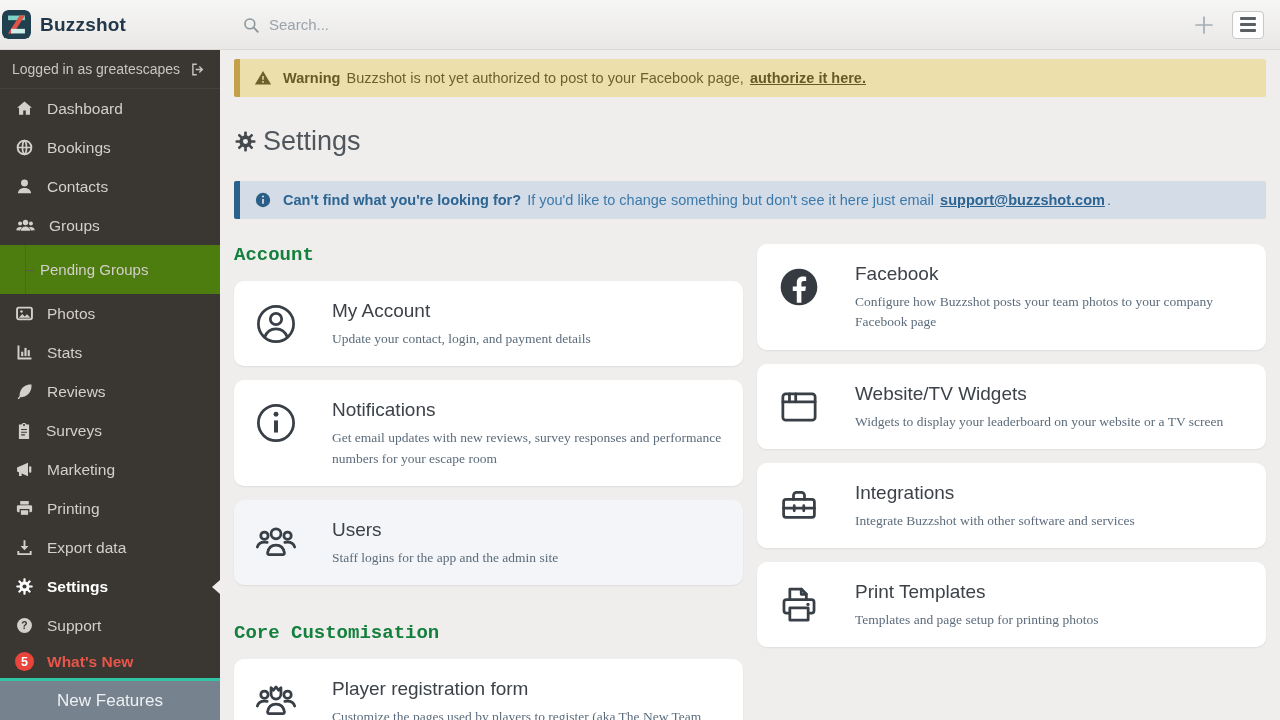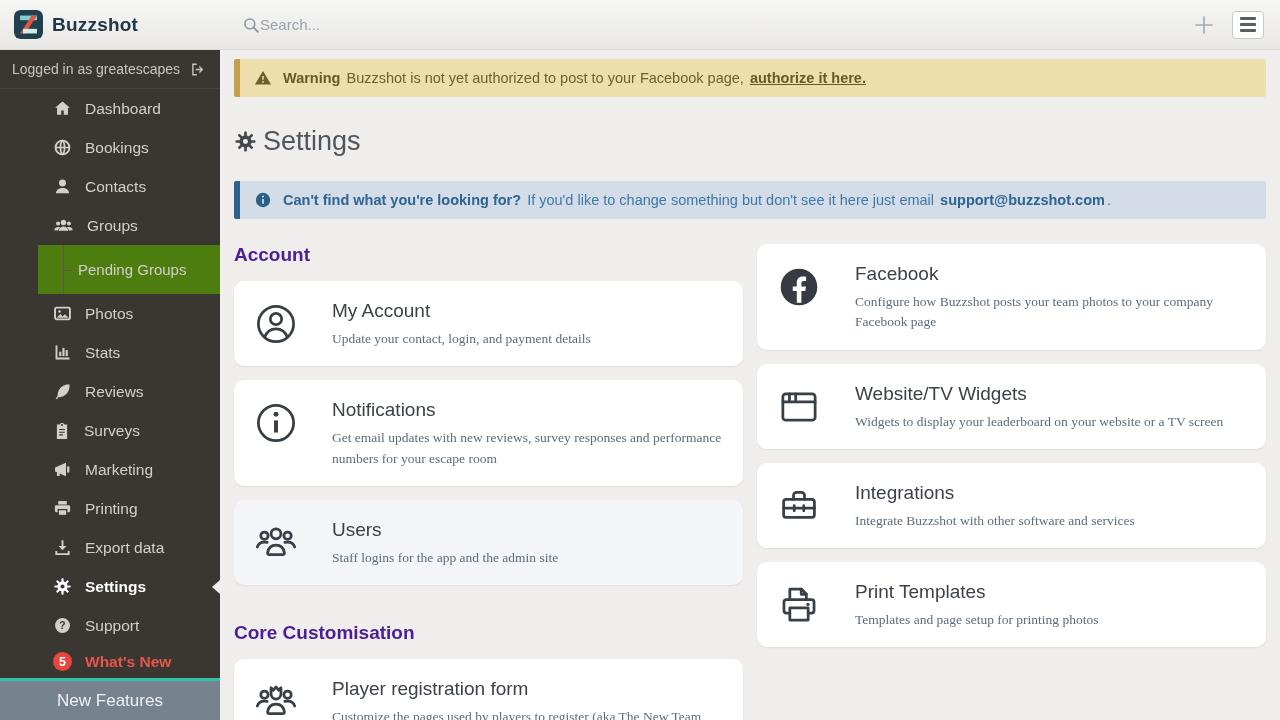--- a/index.html
+++ b/index.html
@@ -3,42 +3,42 @@
 <meta charset="utf-8">
 <style>
   * { margin:0; padding:0; box-sizing:border-box; }
   html,body { width:1280px; height:720px; overflow:hidden;
     font-family:"Liberation Sans", sans-serif; background:#efeeec; }
 
   
   .header { position:absolute; top:0; left:0; width:1280px; height:50px;
     background:linear-gradient(#f6f6f5,#e9e8e6); border-bottom:1px solid #d9d8d5;
     display:flex; align-items:center; z-index:30; }
-  .brand { width:220px; display:flex; align-items:center; gap:9px; padding-left:14px; }
+  .brand { width:220px; display:flex; align-items:center; gap:9px; padding-left:2px; }
   .brand-logo { width:29px; height:29px; border-radius:6px; display:block; }
   .brand-name { font-size:19px; font-weight:bold; color:#22384a; letter-spacing:.2px; }
-  .search-wrap { display:flex; margin-left:22px; flex:1; }
+  .search-wrap { display:flex; gap:9px; margin-left:22px; flex:1; }
   .search-wrap svg { flex:none; }
   .search-input { border:none; outline:none; background:transparent; font-size:15px;
     color:#555; width:420px; font-family:"Liberation Sans", sans-serif; }
   .search-input::placeholder { color:#9aa2ab; }
   .hdr-right { display:flex; align-items:center; gap:16px; padding-right:16px; }
   .plus-btn { width:24px; height:24px; cursor:pointer; }
   .menu-btn { width:32px; height:28px; background:#fdfdfd; border:1px solid #c8c8c6;
     border-radius:4px; display:flex; flex-direction:column; justify-content:center;
     align-items:center; gap:3px; cursor:pointer; }
   .menu-btn i { display:block; width:16px; height:3px; background:#5a5f63; border-radius:1px; }
 
   
   .sidebar { position:absolute; top:50px; left:0; width:220px; bottom:0;
     background:#3a3632; display:flex; flex-direction:column; z-index:20; color:#d3cfca; }
   .logged-row { height:39px; flex:none; display:flex; align-items:center;
     justify-content:space-between; padding:0 14px 0 12px; font-size:14px; color:#c9c5c0;
     border-bottom:1px solid #46413c; cursor:default; }
-  .nav { flex:1; display:flex; flex-direction:column;padding-left:38px; }
+  .nav { flex:1; display:flex; flex-direction:column; }
   .nav-item { height:39px; flex:none; display:flex; align-items:center; gap:13px;
     padding-left:15px; font-size:15.5px; color:#d3cfca; cursor:pointer; position:relative; }
   .nav-item svg { flex:none; }
   .nav-item.active { color:#ffffff; font-weight:bold; }
   .nav-item.active::after { content:""; position:absolute; right:0; top:50%;
     transform:translateY(-50%); border:7px solid transparent; border-right:8px solid #efeeec;
     border-left:none; }
   .nav-sub { height:49px; flex:none; background:#4d7c0f; display:flex; align-items:center;
     padding-left:40px; font-size:15px; color:#d3cfca; cursor:pointer; position:relative; }
   .nav-sub::before { content:""; position:absolute; left:25px; top:0; bottom:0;
@@ -57,29 +57,29 @@
   .content { position:absolute; top:50px; left:220px; right:0; bottom:0; overflow:hidden;
     background:#efeeec; padding:9px 14px 0 14px; }
   .banner { display:flex; align-items:center; gap:9px; padding:10px 14px; font-size:14.5px;
     border-radius:2px; }
   .banner svg { flex:none; }
   .banner.warning { background:#ecdfab; border-left:6px solid #c3a14a; color:#6f5f2b; }
   .banner.warning b { color:#695926; }
   .banner.warning a { color:#695926; font-weight:bold; text-decoration:underline; cursor:pointer; }
   .banner.info { background:#d3dce7; border-left:6px solid #2c618c; color:#3c79aa; margin-top:24px; }
   .banner.info b { color:#2c6492; }
-  .banner.info a { color:#2c6492; font-weight:bold; cursor:pointer; }
+  .banner.info a { color:#2c6492; font-weight:bold; text-decoration:underline; cursor:pointer; }
 
   .page-title { display:flex; align-items:center; gap:6px; margin-top:29px; color:#50565c;
     font-size:27px; }
   .page-title svg { flex:none; }
 
   .cols { display:grid; grid-template-columns:1fr 1fr; column-gap:14px; margin-top:25px;
     align-items:start; }
-  .section-heading { font-size:19px; font-weight:bold; color:#4c1d95; margin-bottom:15px; }
+  .section-heading { font-size:19px; font-weight:bold; color:#15803d; margin-bottom:15px;font-family:Liberation Mono, monospace; }
   .section-gap { margin-top:37px; }
   .card { background:#ffffff; border-radius:10px; box-shadow:0 1px 2px rgba(0,0,0,.07);
     padding:19px 20px 17px 20px; display:flex; gap:34px; margin-bottom:14px; cursor:pointer; }
   .card.tinted { background:#f3f5f8; }
   .card-icon { width:44px; height:44px; flex:none; margin-top:2px; }
   .card-title { font-size:19px; color:#3c4248; margin-bottom:7px; }
   .card-desc { font-size:13.5px; color:#5c6c7c; line-height:1.5; max-width:420px;font-family:Liberation Serif, serif; }
 </style>
 </head>
 <body>

